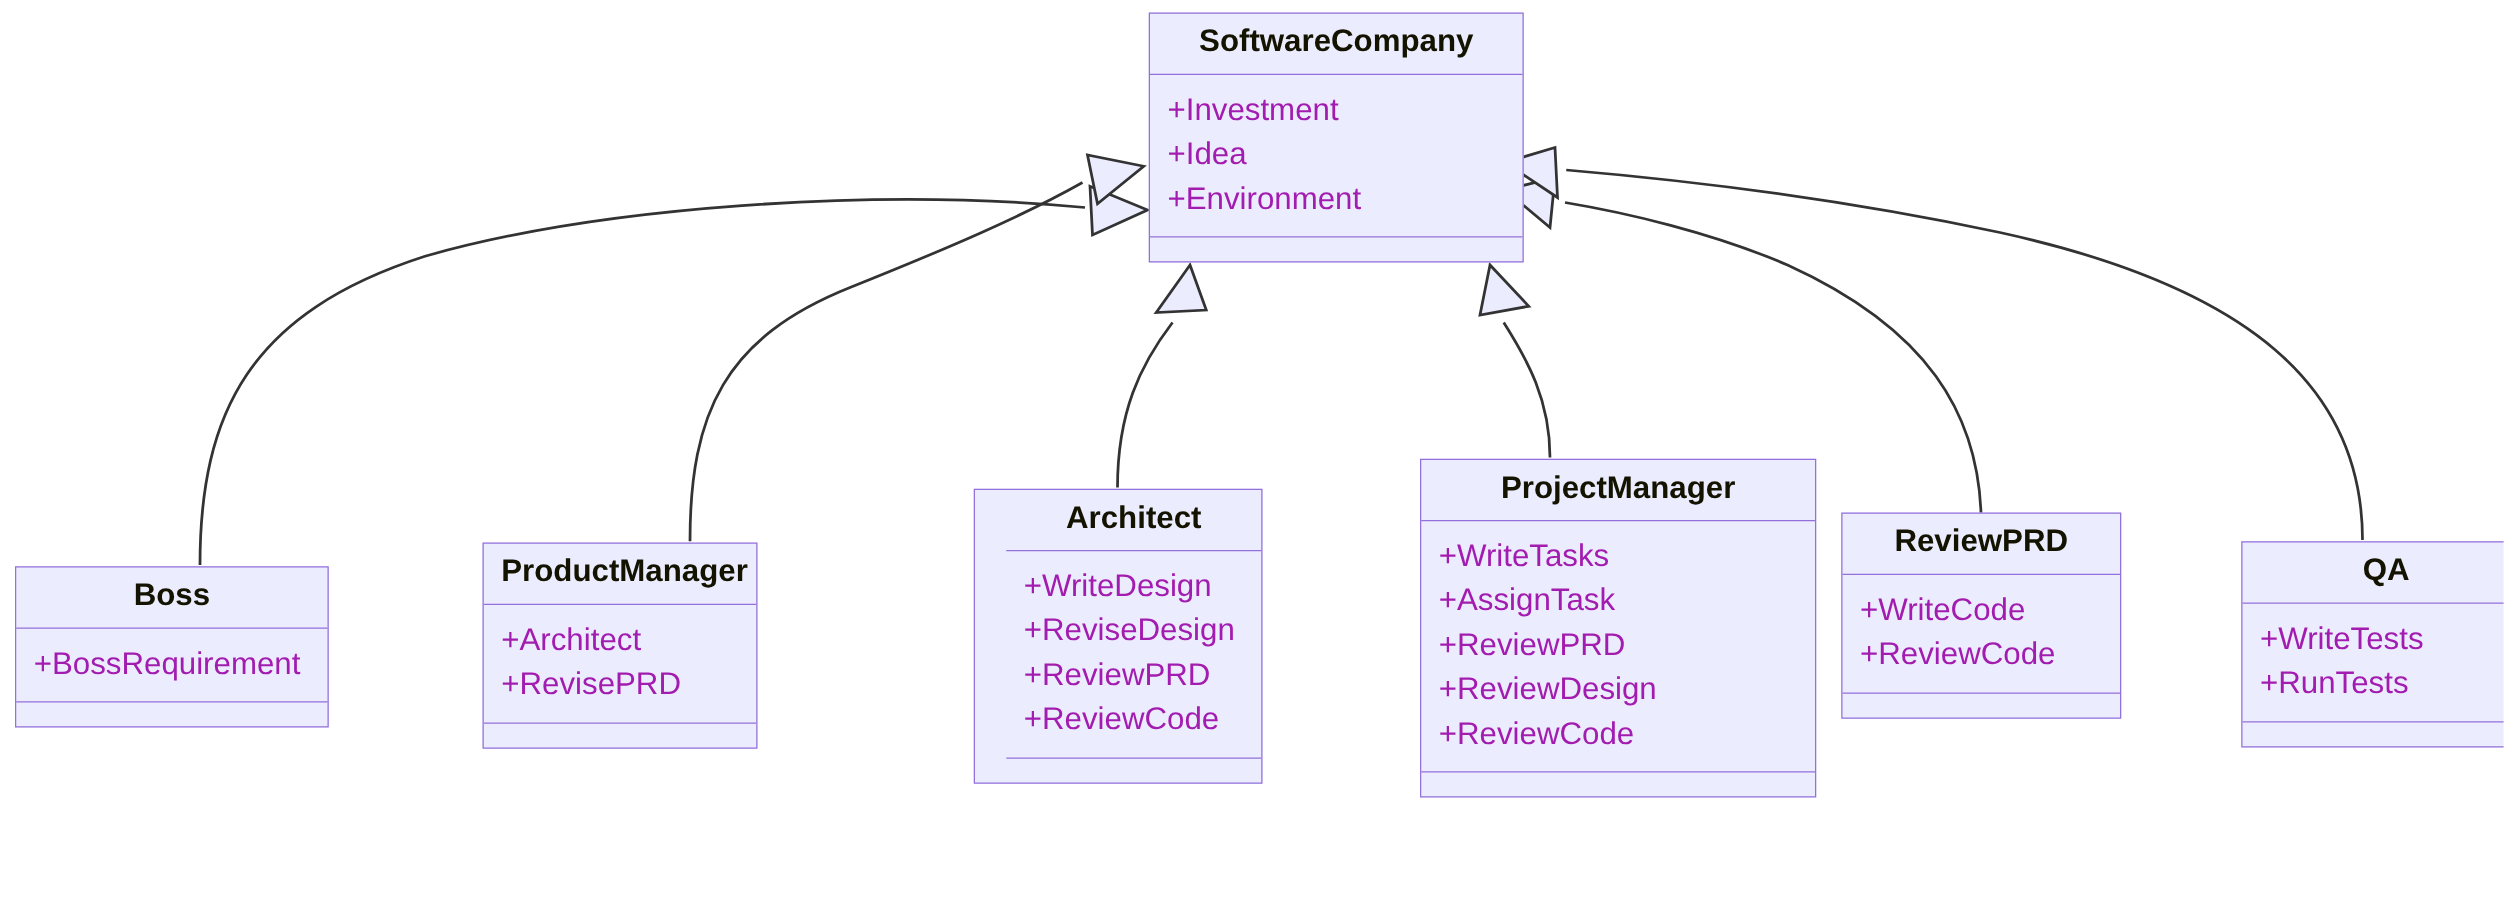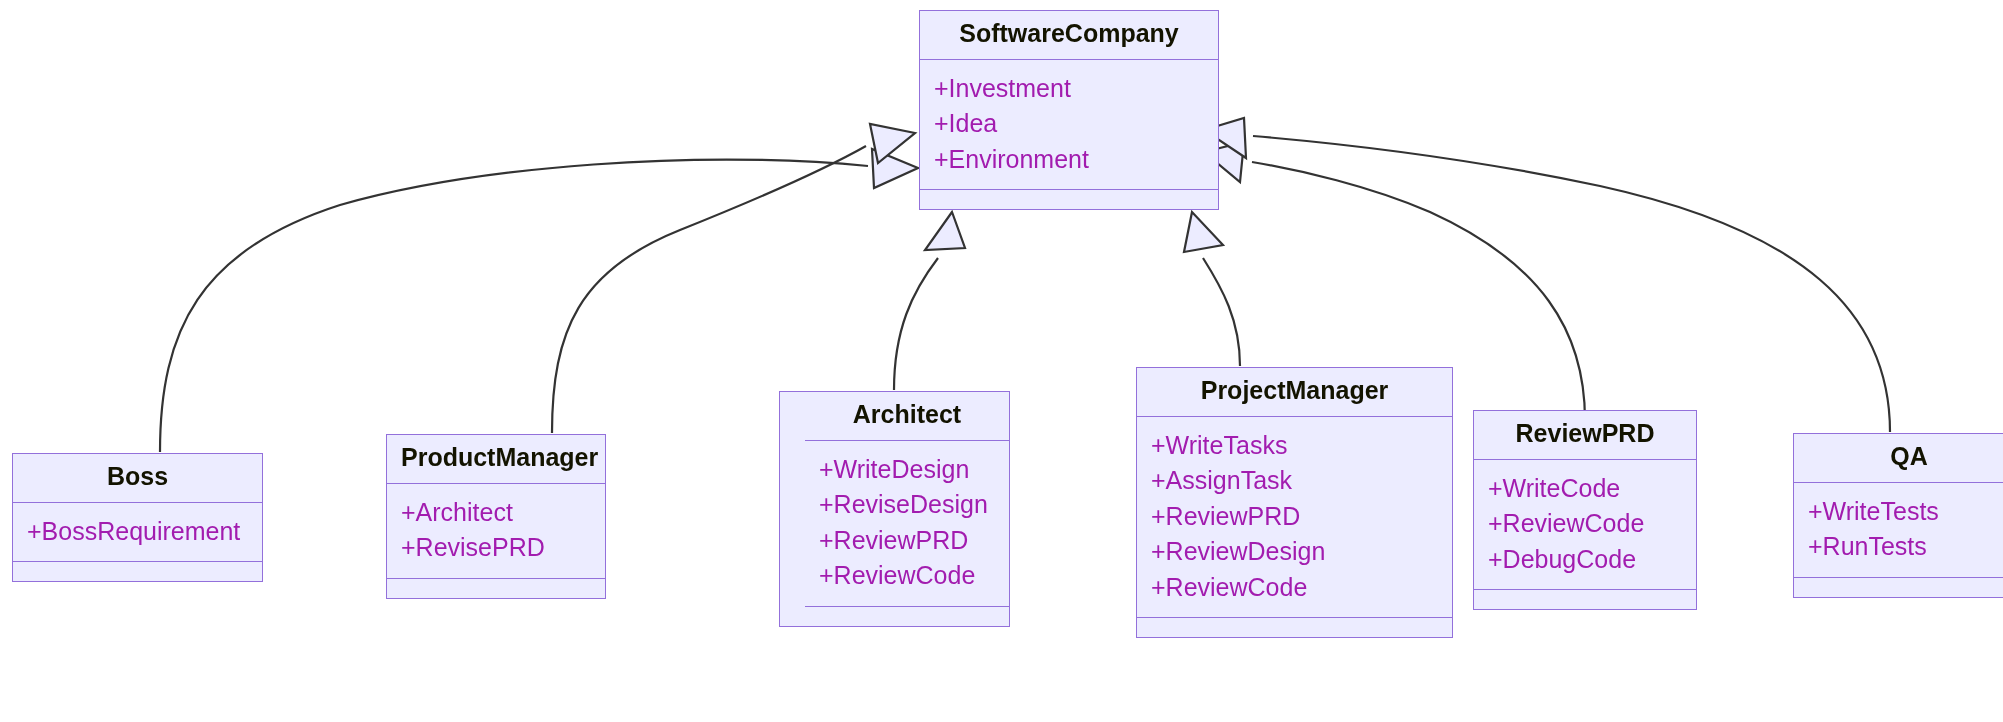--- a/index.html
+++ b/index.html
@@ -155,21 +155,20 @@
       <div class="member-row">+ReviewCode</div>
     </div>
     <div class="class-methods-empty"></div>
   </div>
 
   <div class="uml-class" style="left:1473px; top:410px; width:224px;">
     <div class="class-title">ReviewPRD</div>
     <div class="class-members">
       <div class="member-row">+WriteCode</div>
       <div class="member-row">+ReviewCode</div>
-      <div class="member-row">+DebugCode</div>
     </div>
     <div class="class-methods-empty"></div>
   </div>
 
   <div class="uml-class" style="left:1793px; top:433px; width:232px;">
     <div class="class-title">QA</div>
     <div class="class-members">
       <div class="member-row">+WriteTests</div>
       <div class="member-row">+RunTests</div>
     </div>

